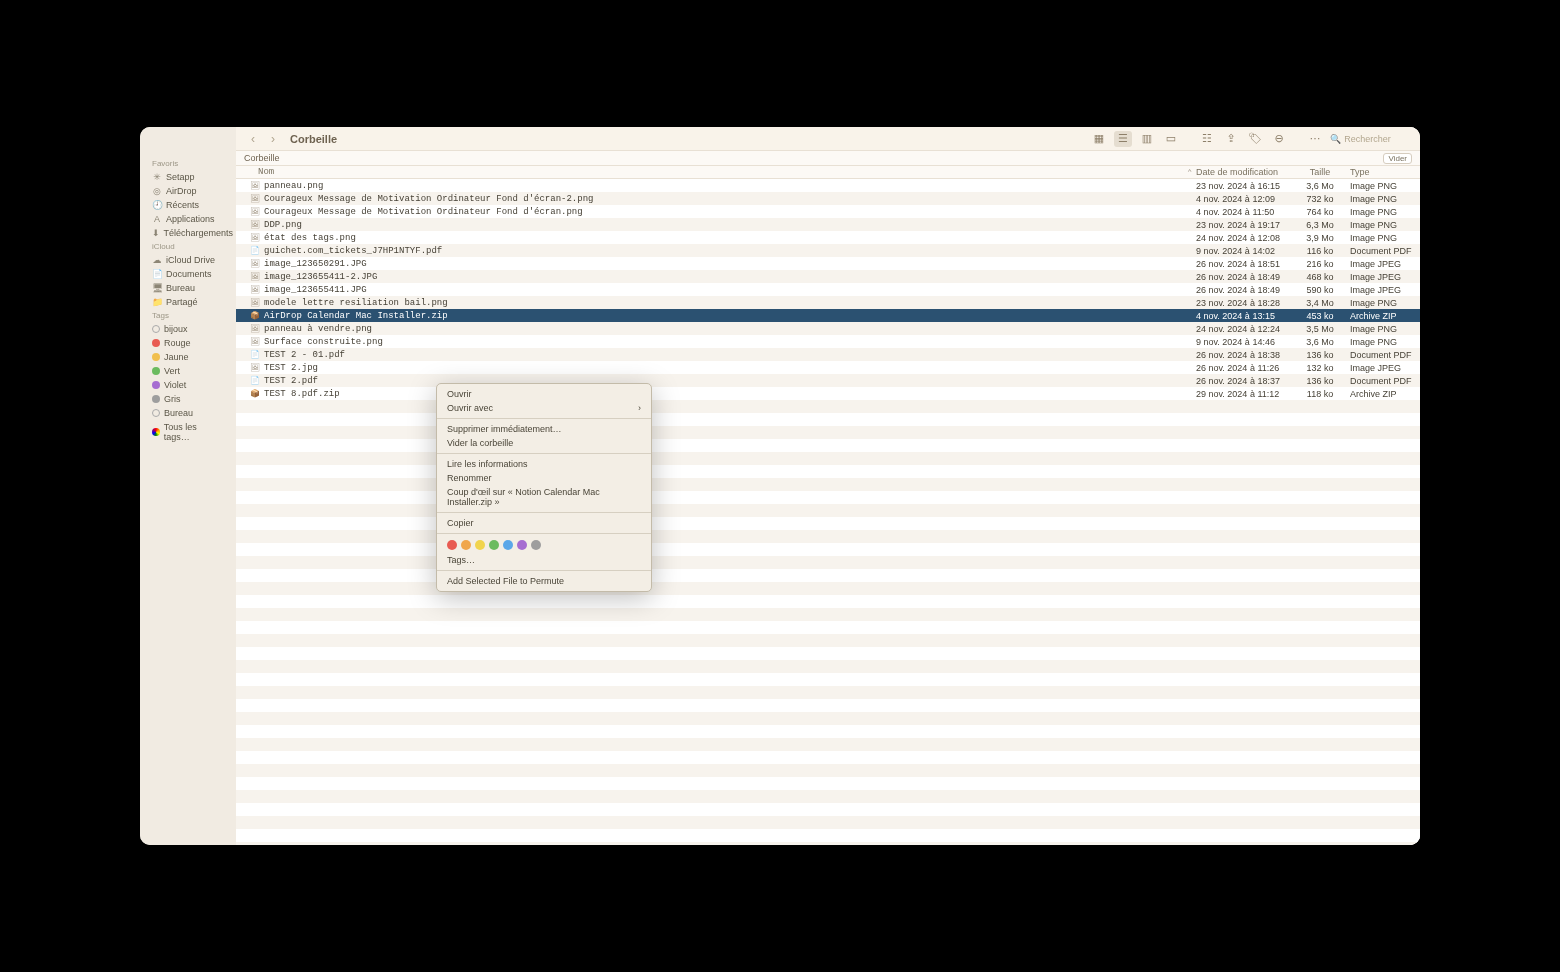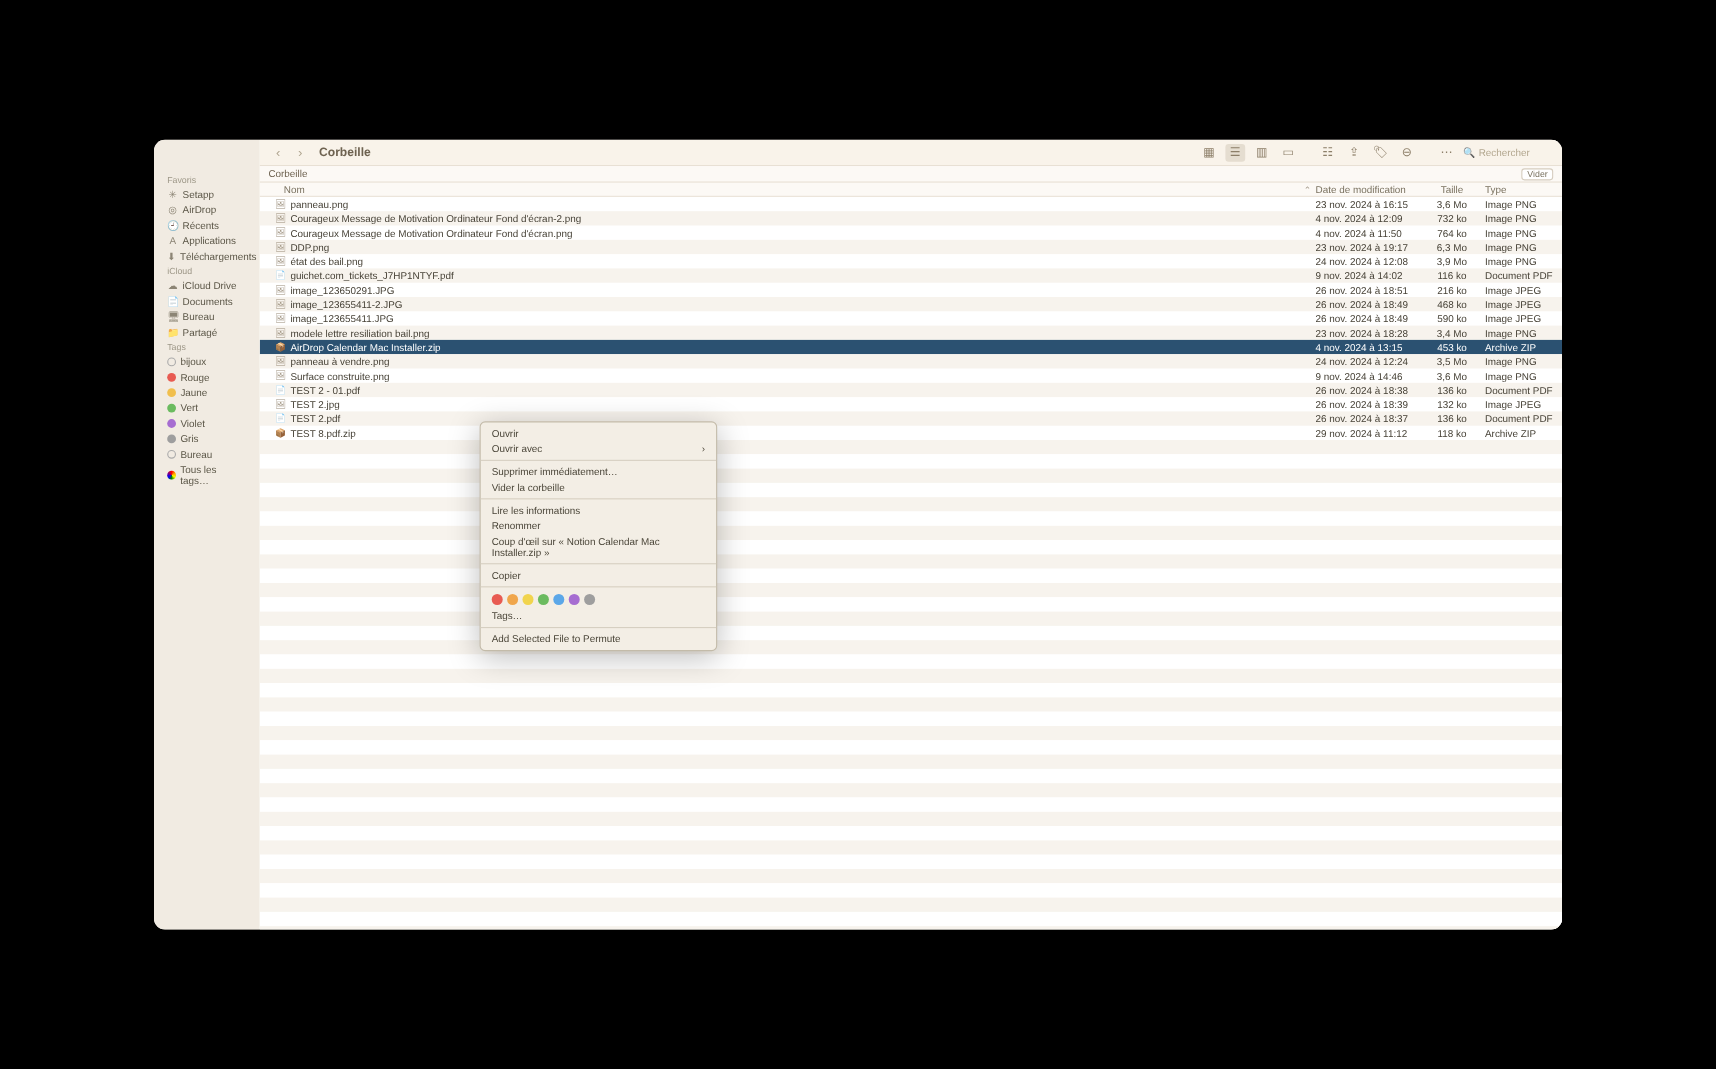--- a/index.html
+++ b/index.html
@@ -116,21 +116,21 @@
     align-items: center;
     padding-left: 4px;
   }
   .header-row {
     background: #fcf9f5;
     color: #7a7260;
     border-top: 1px solid #e8e0d4;
     border-bottom: 1px solid #e8e0d4;
     height: 14px;
   }
-  .col-name { flex: 1; display: flex; align-items: center; gap: 4px; padding-left: 10px;}
+  .col-name { flex: 1; display: flex; align-items: center; gap: 4px; padding-left: 10px; font-family: Liberation Mono, monospace;}
   .col-date { width: 100px; }
   .col-size { width: 54px; text-align: center; padding-right: 6px;}
   .col-type { width: 70px; }
   .header-row .col-name { padding-left: 18px; }
   .sort-arrow { font-size: 8px; margin-left: auto; margin-right: 4px; color: #a3998a;}
   .file-list { flex: 1; overflow: hidden; background: #fff;}
   .file-row { color: #474237; }
   .file-row:nth-child(even) { background: #f7f3ed; }
   .file-row.selected { background: #2b5171; color: #fff; }
   .file-row .file-icon {
@@ -324,21 +324,21 @@
             <span class="file-icon">🖼</span>
             <span>DDP.png</span>
           </div>
     <div class="col-date">23 nov. 2024 à 19:17</div>
     <div class="col-size">6,3 Mo</div>
     <div class="col-type">Image PNG</div>
         </div>
         <div class="file-row">
     <div class="col-name">
             <span class="file-icon">🖼</span>
-            <span>état des bail.png</span>
+            <span>état des tags.png</span>
           </div>
     <div class="col-date">24 nov. 2024 à 12:08</div>
     <div class="col-size">3,9 Mo</div>
     <div class="col-type">Image PNG</div>
         </div>
         <div class="file-row">
     <div class="col-name">
             <span class="file-icon">📄</span>
             <span>guichet.com_tickets_J7HP1NTYF.pdf</span>
           </div>
@@ -416,21 +416,21 @@
           </div>
     <div class="col-date">26 nov. 2024 à 18:38</div>
     <div class="col-size">136 ko</div>
     <div class="col-type">Document PDF</div>
         </div>
         <div class="file-row">
     <div class="col-name">
             <span class="file-icon">🖼</span>
             <span>TEST 2.jpg</span>
           </div>
-    <div class="col-date">26 nov. 2024 à 18:39</div>
+    <div class="col-date">26 nov. 2024 à 11:26</div>
     <div class="col-size">132 ko</div>
     <div class="col-type">Image JPEG</div>
         </div>
         <div class="file-row">
     <div class="col-name">
             <span class="file-icon">📄</span>
             <span>TEST 2.pdf</span>
           </div>
     <div class="col-date">26 nov. 2024 à 18:37</div>
     <div class="col-size">136 ko</div>

